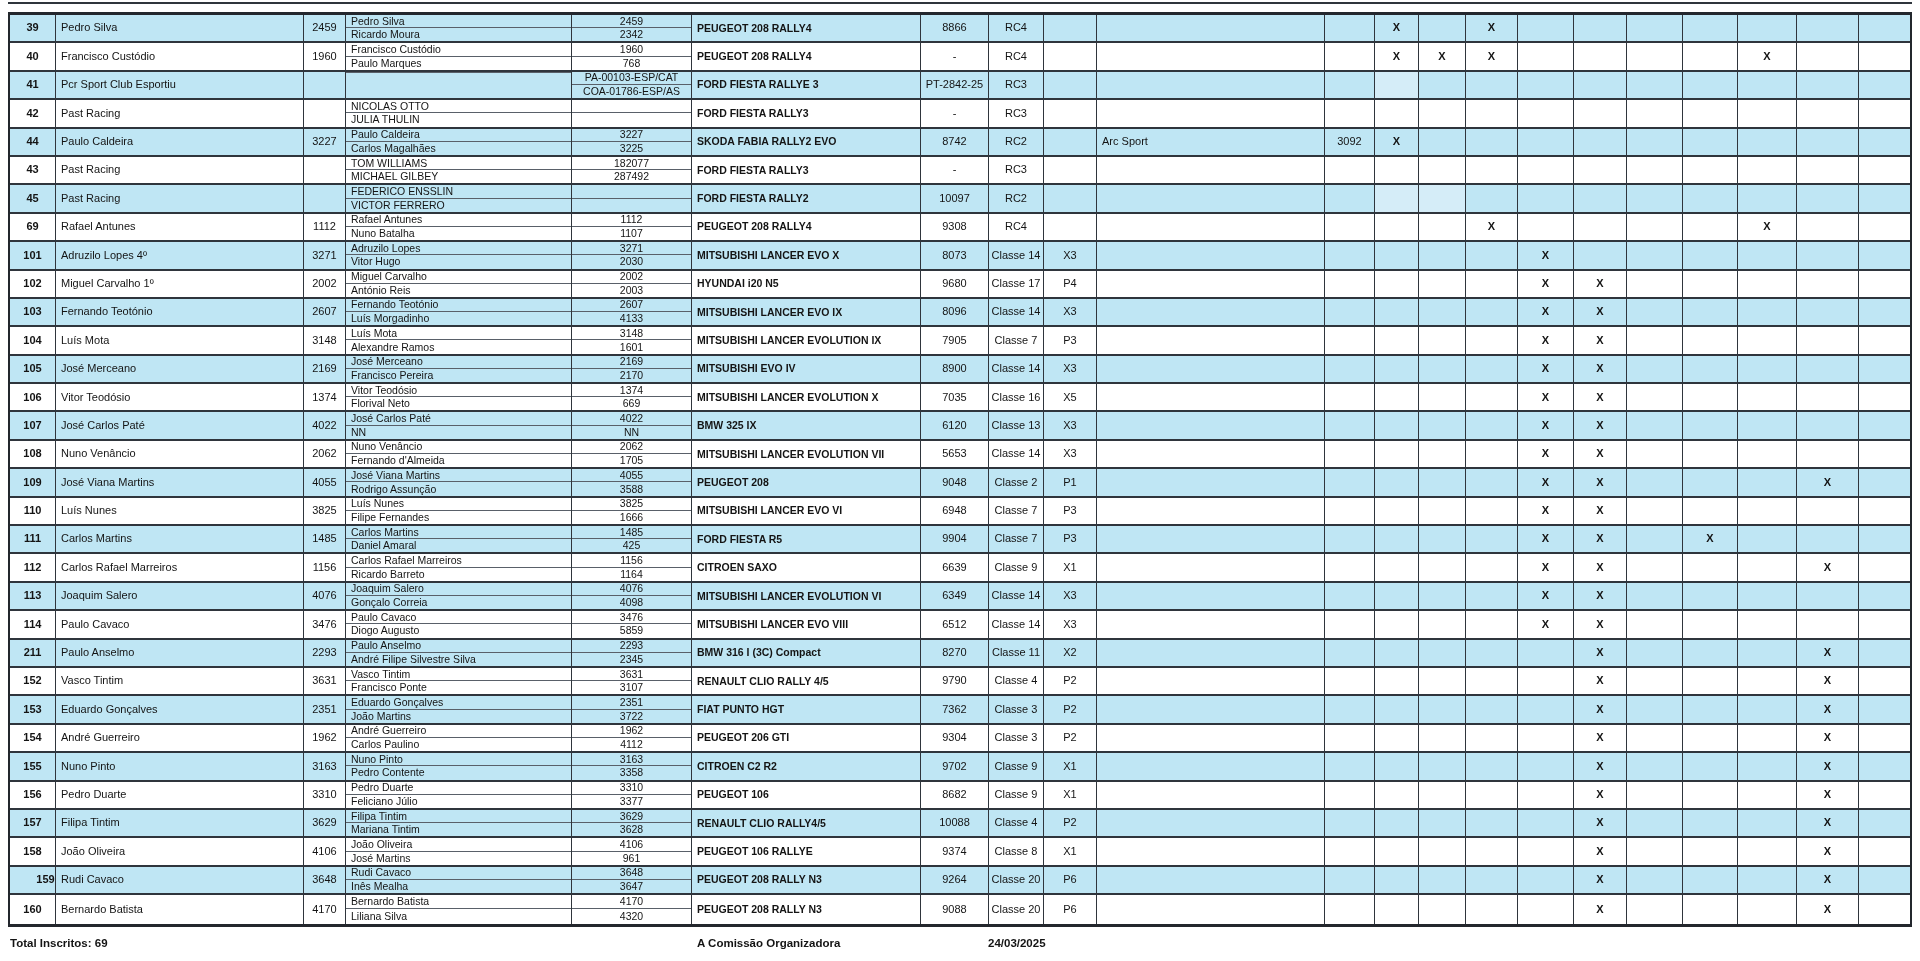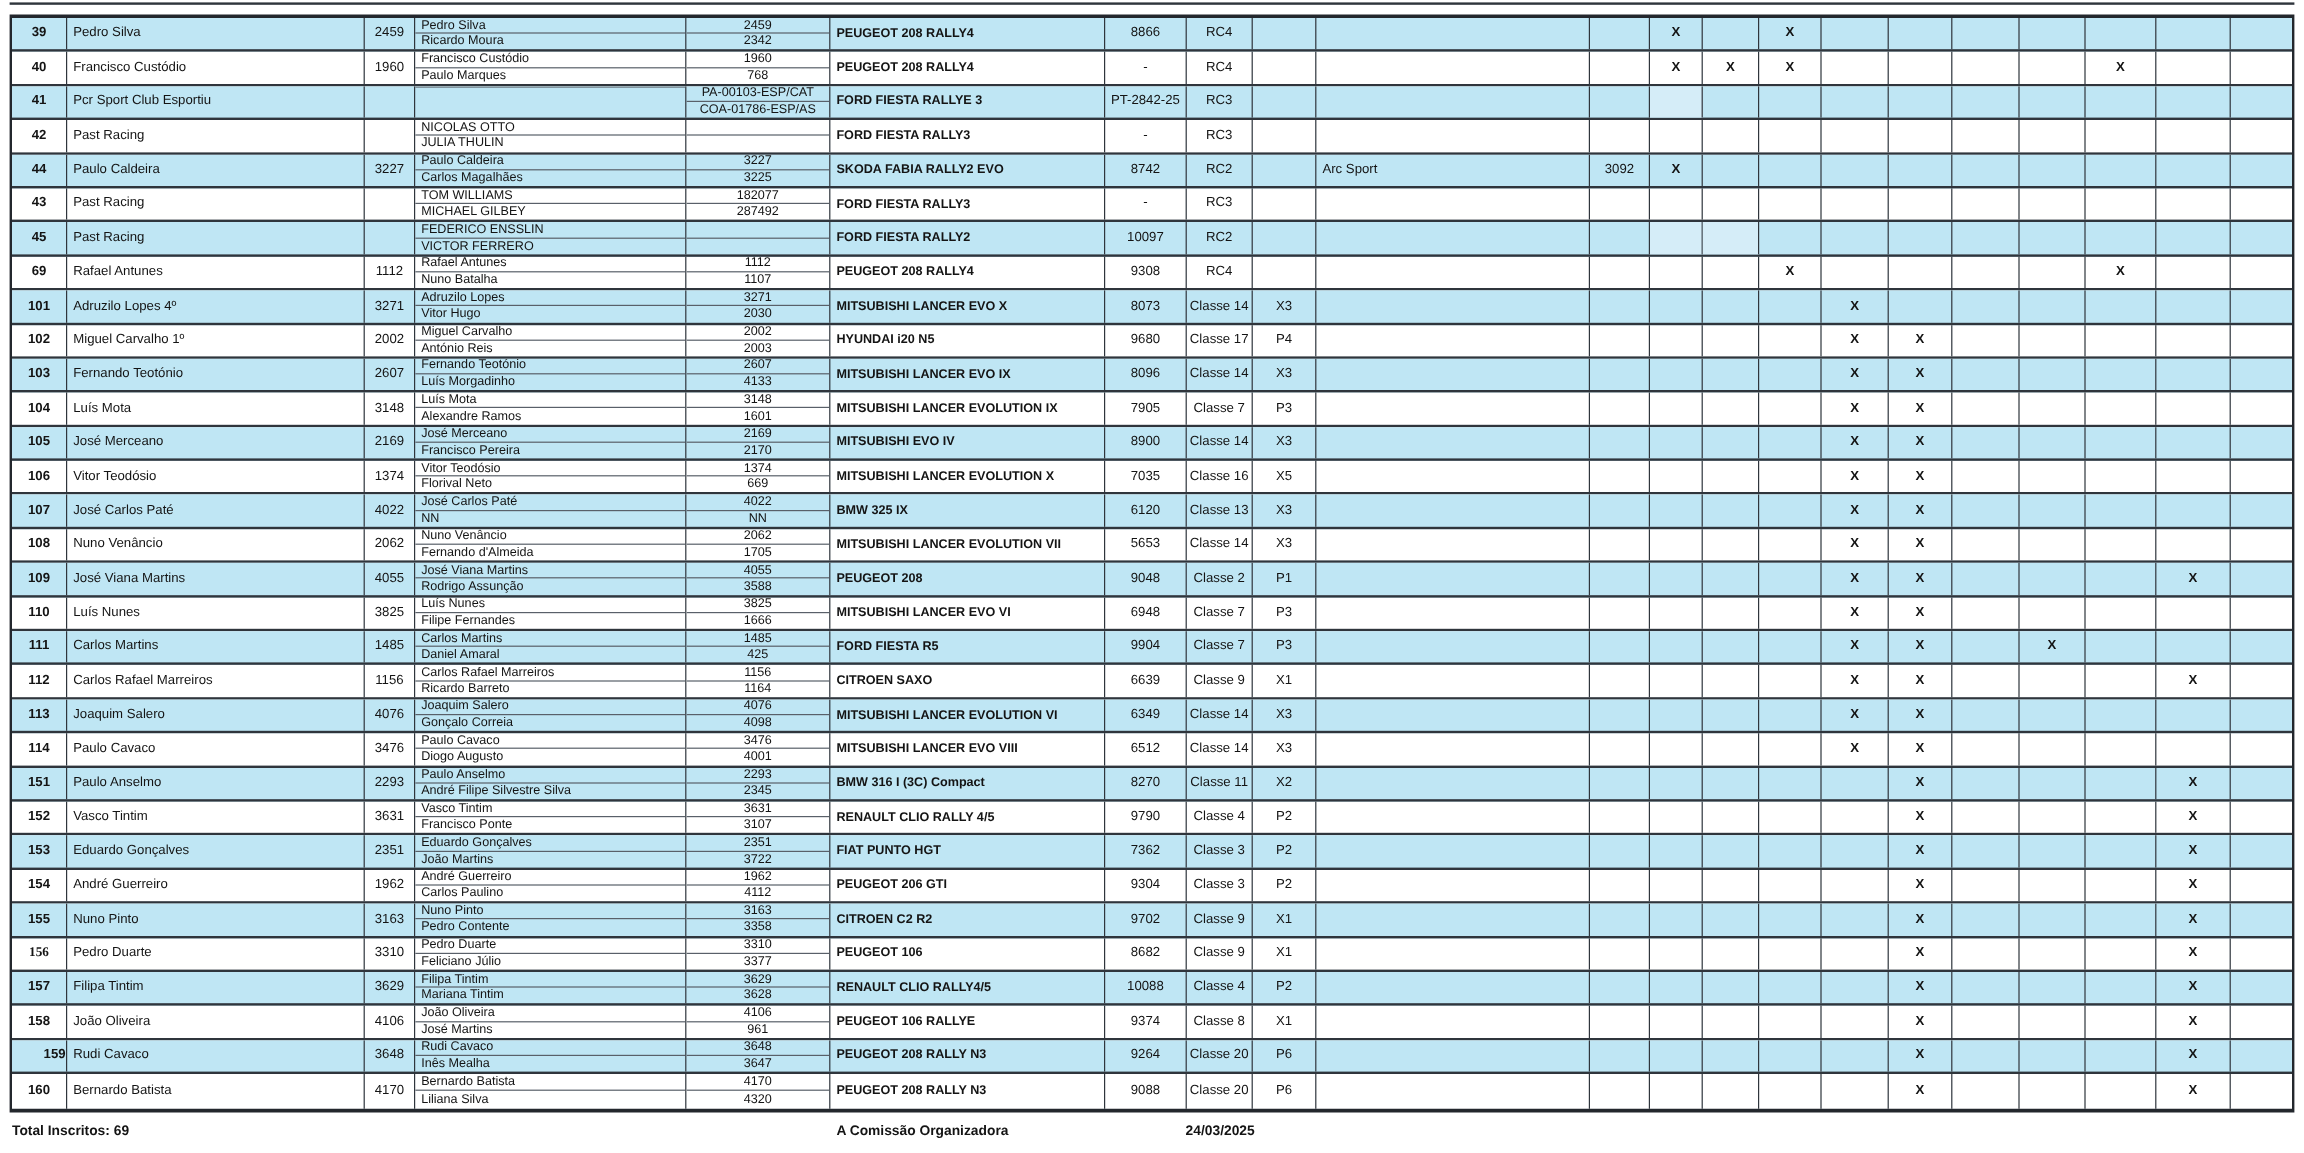--- a/index.html
+++ b/index.html
@@ -658,41 +658,41 @@
     <div class="row">
       <div class="cell c bold" style="width: 46px; flex: 0 0 46px;">114</div>
       <div class="cell " style="width: 248px; flex: 0 0 248px;">Paulo Cavaco</div>
       <div class="cell c" style="width: 42px; flex: 0 0 42px;">3476</div>
       <div class="cell duo " style="width: 226px; flex: 0 0 226px;">
         <div>Paulo Cavaco</div>
         <div>Diogo Augusto</div>
       </div>
       <div class="cell duo cen" style="width: 120px; flex: 0 0 120px;">
         <div>3476</div>
-        <div>4001</div>
+        <div>5859</div>
       </div>
       <div class="cell car" style="width: 229px; flex: 0 0 229px;">MITSUBISHI LANCER EVO VIII</div>
       <div class="cell c" style="width: 68px; flex: 0 0 68px;">6512</div>
       <div class="cell c" style="width: 55px; flex: 0 0 55px;">Classe 14</div>
       <div class="cell c" style="width: 53px; flex: 0 0 53px;">X3</div>
       <div class="cell " style="width: 228px; flex: 0 0 228px;"></div>
       <div class="cell c" style="width: 50px; flex: 0 0 50px;"></div>
       <div class="cell c xcell" style="width: 44px; flex: 0 0 44px;"></div>
       <div class="cell c xcell" style="width: 47px; flex: 0 0 47px;"></div>
       <div class="cell c xcell" style="width: 52px; flex: 0 0 52px;"></div>
       <div class="cell c xcell" style="width: 56px; flex: 0 0 56px;">X</div>
       <div class="cell c xcell" style="width: 53px; flex: 0 0 53px;">X</div>
       <div class="cell c xcell" style="width: 56px; flex: 0 0 56px;"></div>
       <div class="cell c xcell" style="width: 55px; flex: 0 0 55px;"></div>
       <div class="cell c xcell" style="width: 59px; flex: 0 0 59px;"></div>
       <div class="cell c xcell" style="width: 62px; flex: 0 0 62px;"></div>
       <div class="cell c xcell" style="width: 55px; flex: 0 0 55px;"></div>
     </div>
     <div class="row blue">
-      <div class="cell c bold" style="width: 46px; flex: 0 0 46px;">151</div>
+      <div class="cell c bold" style="width: 46px; flex: 0 0 46px;">211</div>
       <div class="cell " style="width: 248px; flex: 0 0 248px;">Paulo Anselmo</div>
       <div class="cell c" style="width: 42px; flex: 0 0 42px;">2293</div>
       <div class="cell duo " style="width: 226px; flex: 0 0 226px;">
         <div>Paulo Anselmo</div>
         <div>André Filipe Silvestre Silva</div>
       </div>
       <div class="cell duo cen" style="width: 120px; flex: 0 0 120px;">
         <div>2293</div>
         <div>2345</div>
       </div>
@@ -823,21 +823,21 @@
       <div class="cell c xcell" style="width: 52px; flex: 0 0 52px;"></div>
       <div class="cell c xcell" style="width: 56px; flex: 0 0 56px;"></div>
       <div class="cell c xcell" style="width: 53px; flex: 0 0 53px;">X</div>
       <div class="cell c xcell" style="width: 56px; flex: 0 0 56px;"></div>
       <div class="cell c xcell" style="width: 55px; flex: 0 0 55px;"></div>
       <div class="cell c xcell" style="width: 59px; flex: 0 0 59px;"></div>
       <div class="cell c xcell" style="width: 62px; flex: 0 0 62px;">X</div>
       <div class="cell c xcell" style="width: 55px; flex: 0 0 55px;"></div>
     </div>
     <div class="row">
-      <div class="cell c bold" style="width: 46px; flex: 0 0 46px; font-family: Liberation Serif, serif;">156</div>
+      <div class="cell c bold" style="width: 46px; flex: 0 0 46px;">156</div>
       <div class="cell " style="width: 248px; flex: 0 0 248px;">Pedro Duarte</div>
       <div class="cell c" style="width: 42px; flex: 0 0 42px;">3310</div>
       <div class="cell duo " style="width: 226px; flex: 0 0 226px;">
         <div>Pedro Duarte</div>
         <div>Feliciano Júlio</div>
       </div>
       <div class="cell duo cen" style="width: 120px; flex: 0 0 120px;">
         <div>3310</div>
         <div>3377</div>
       </div>

